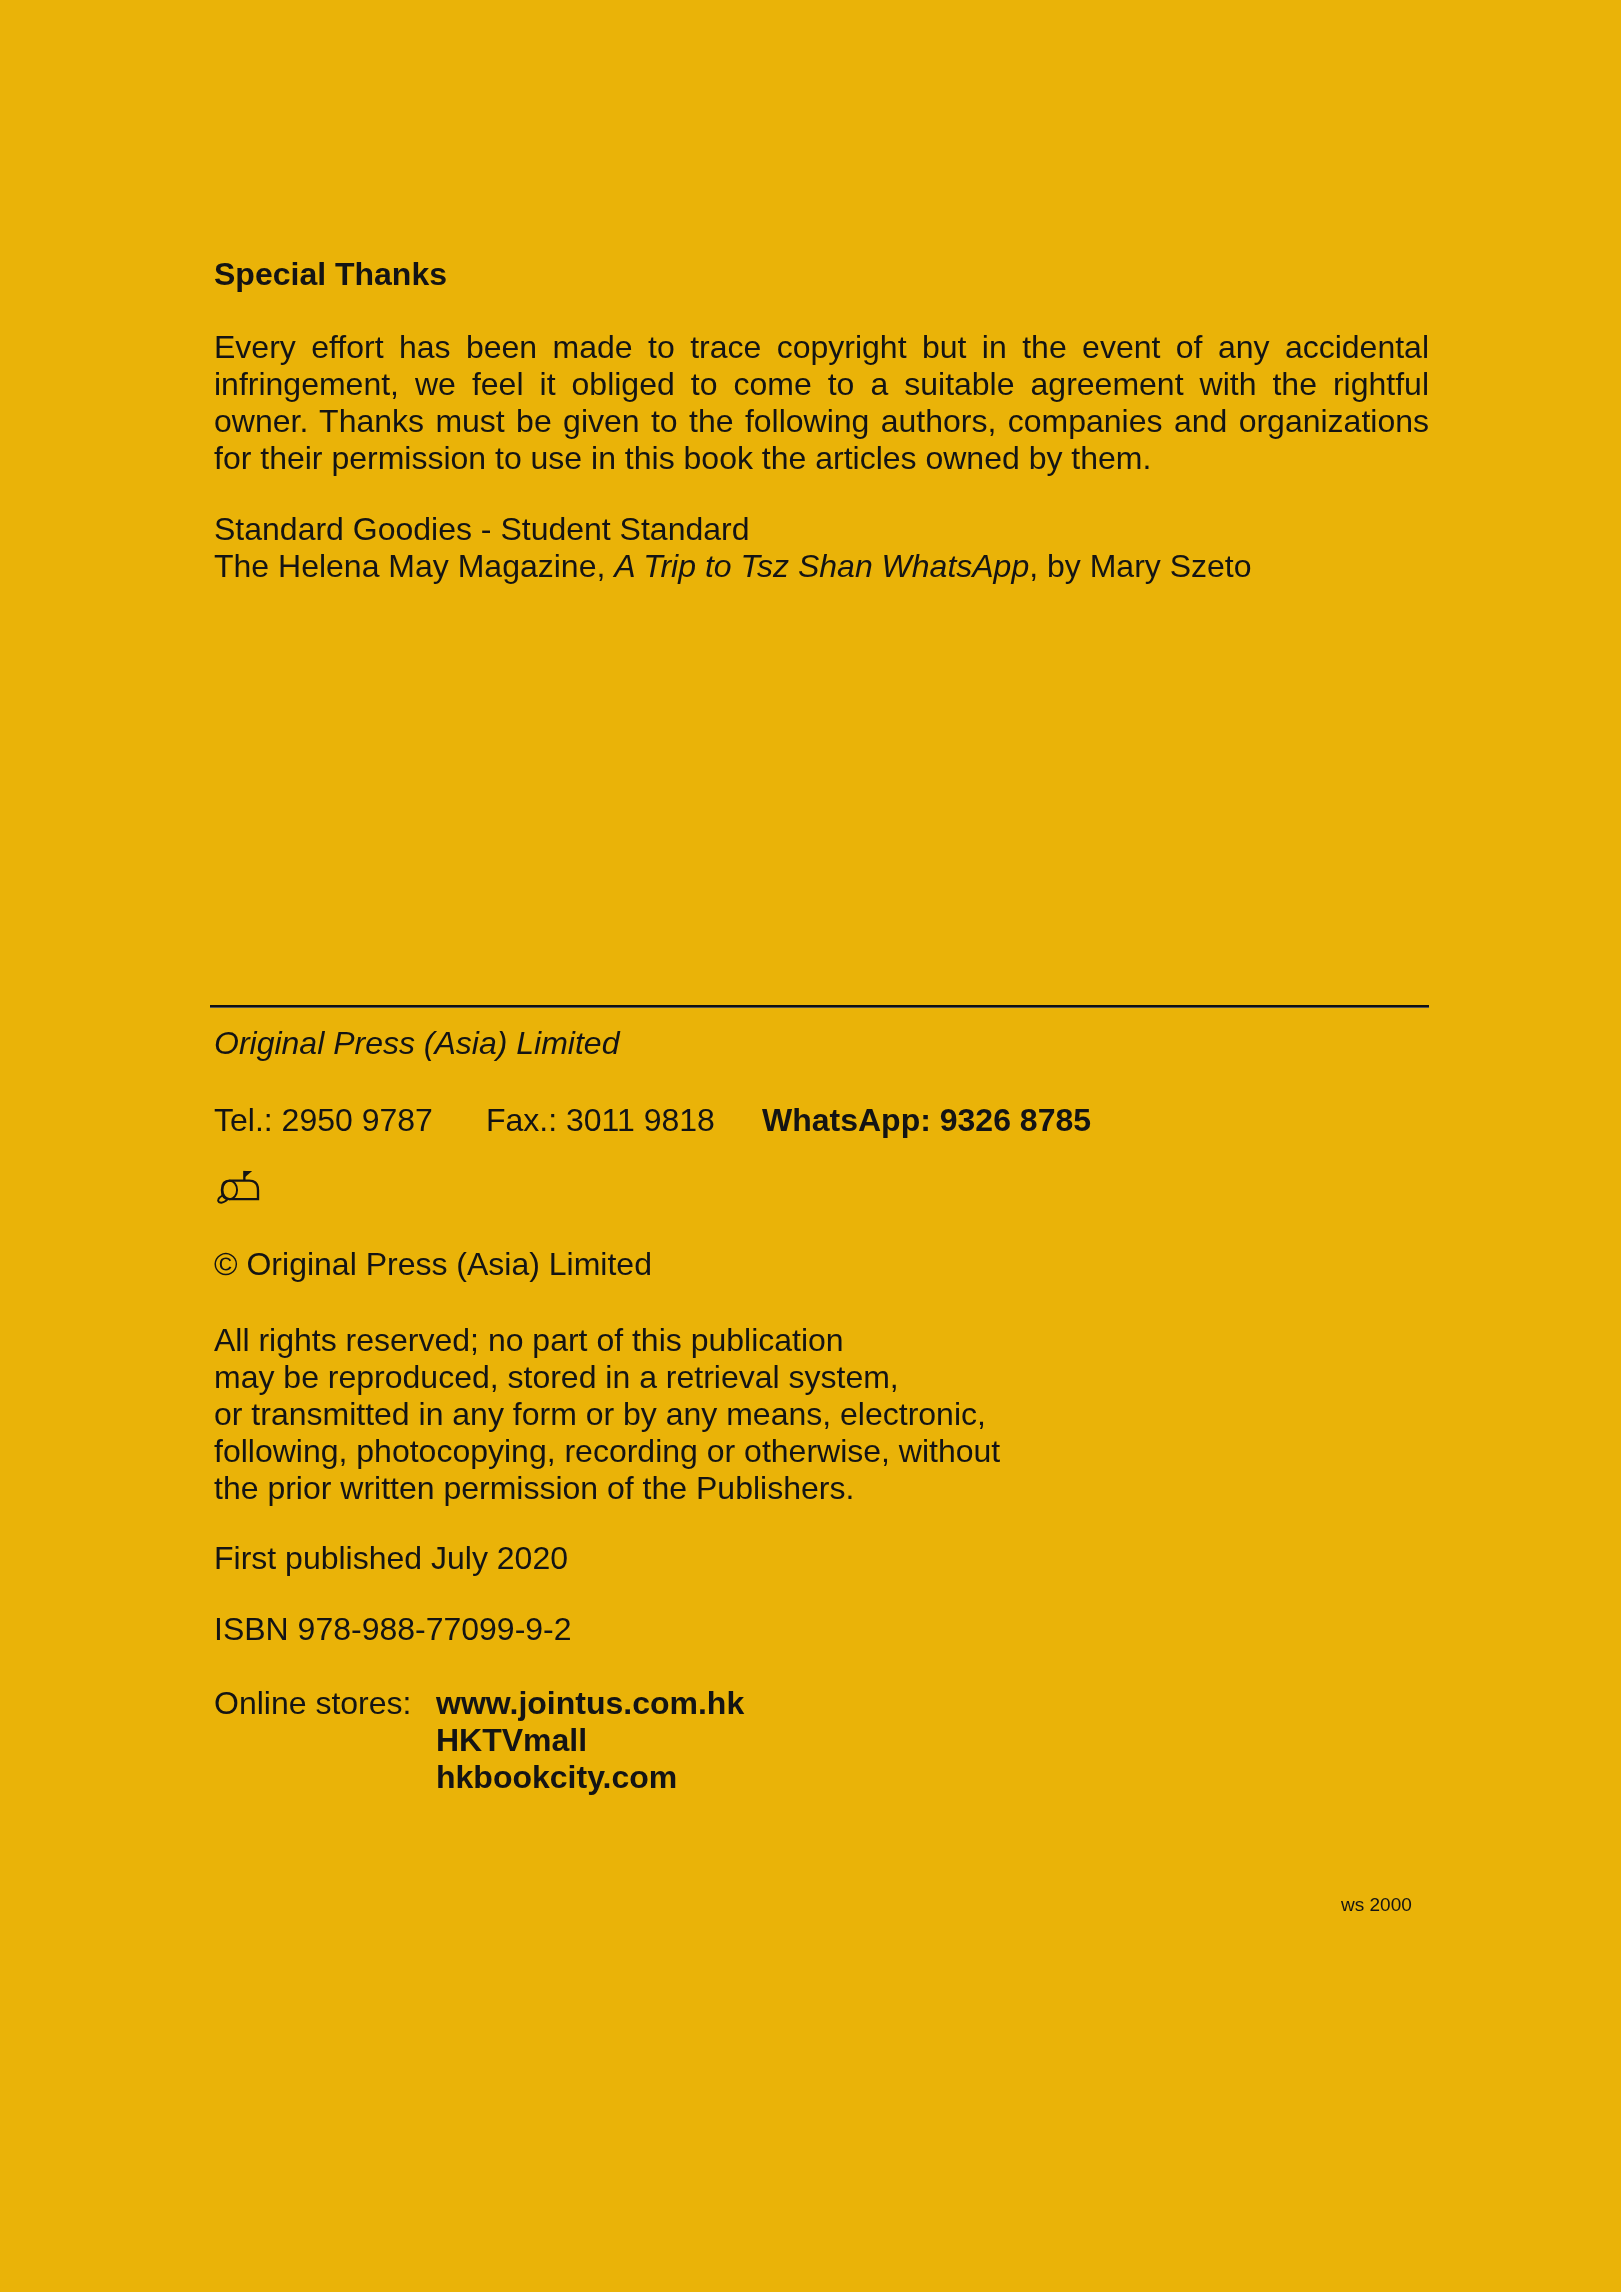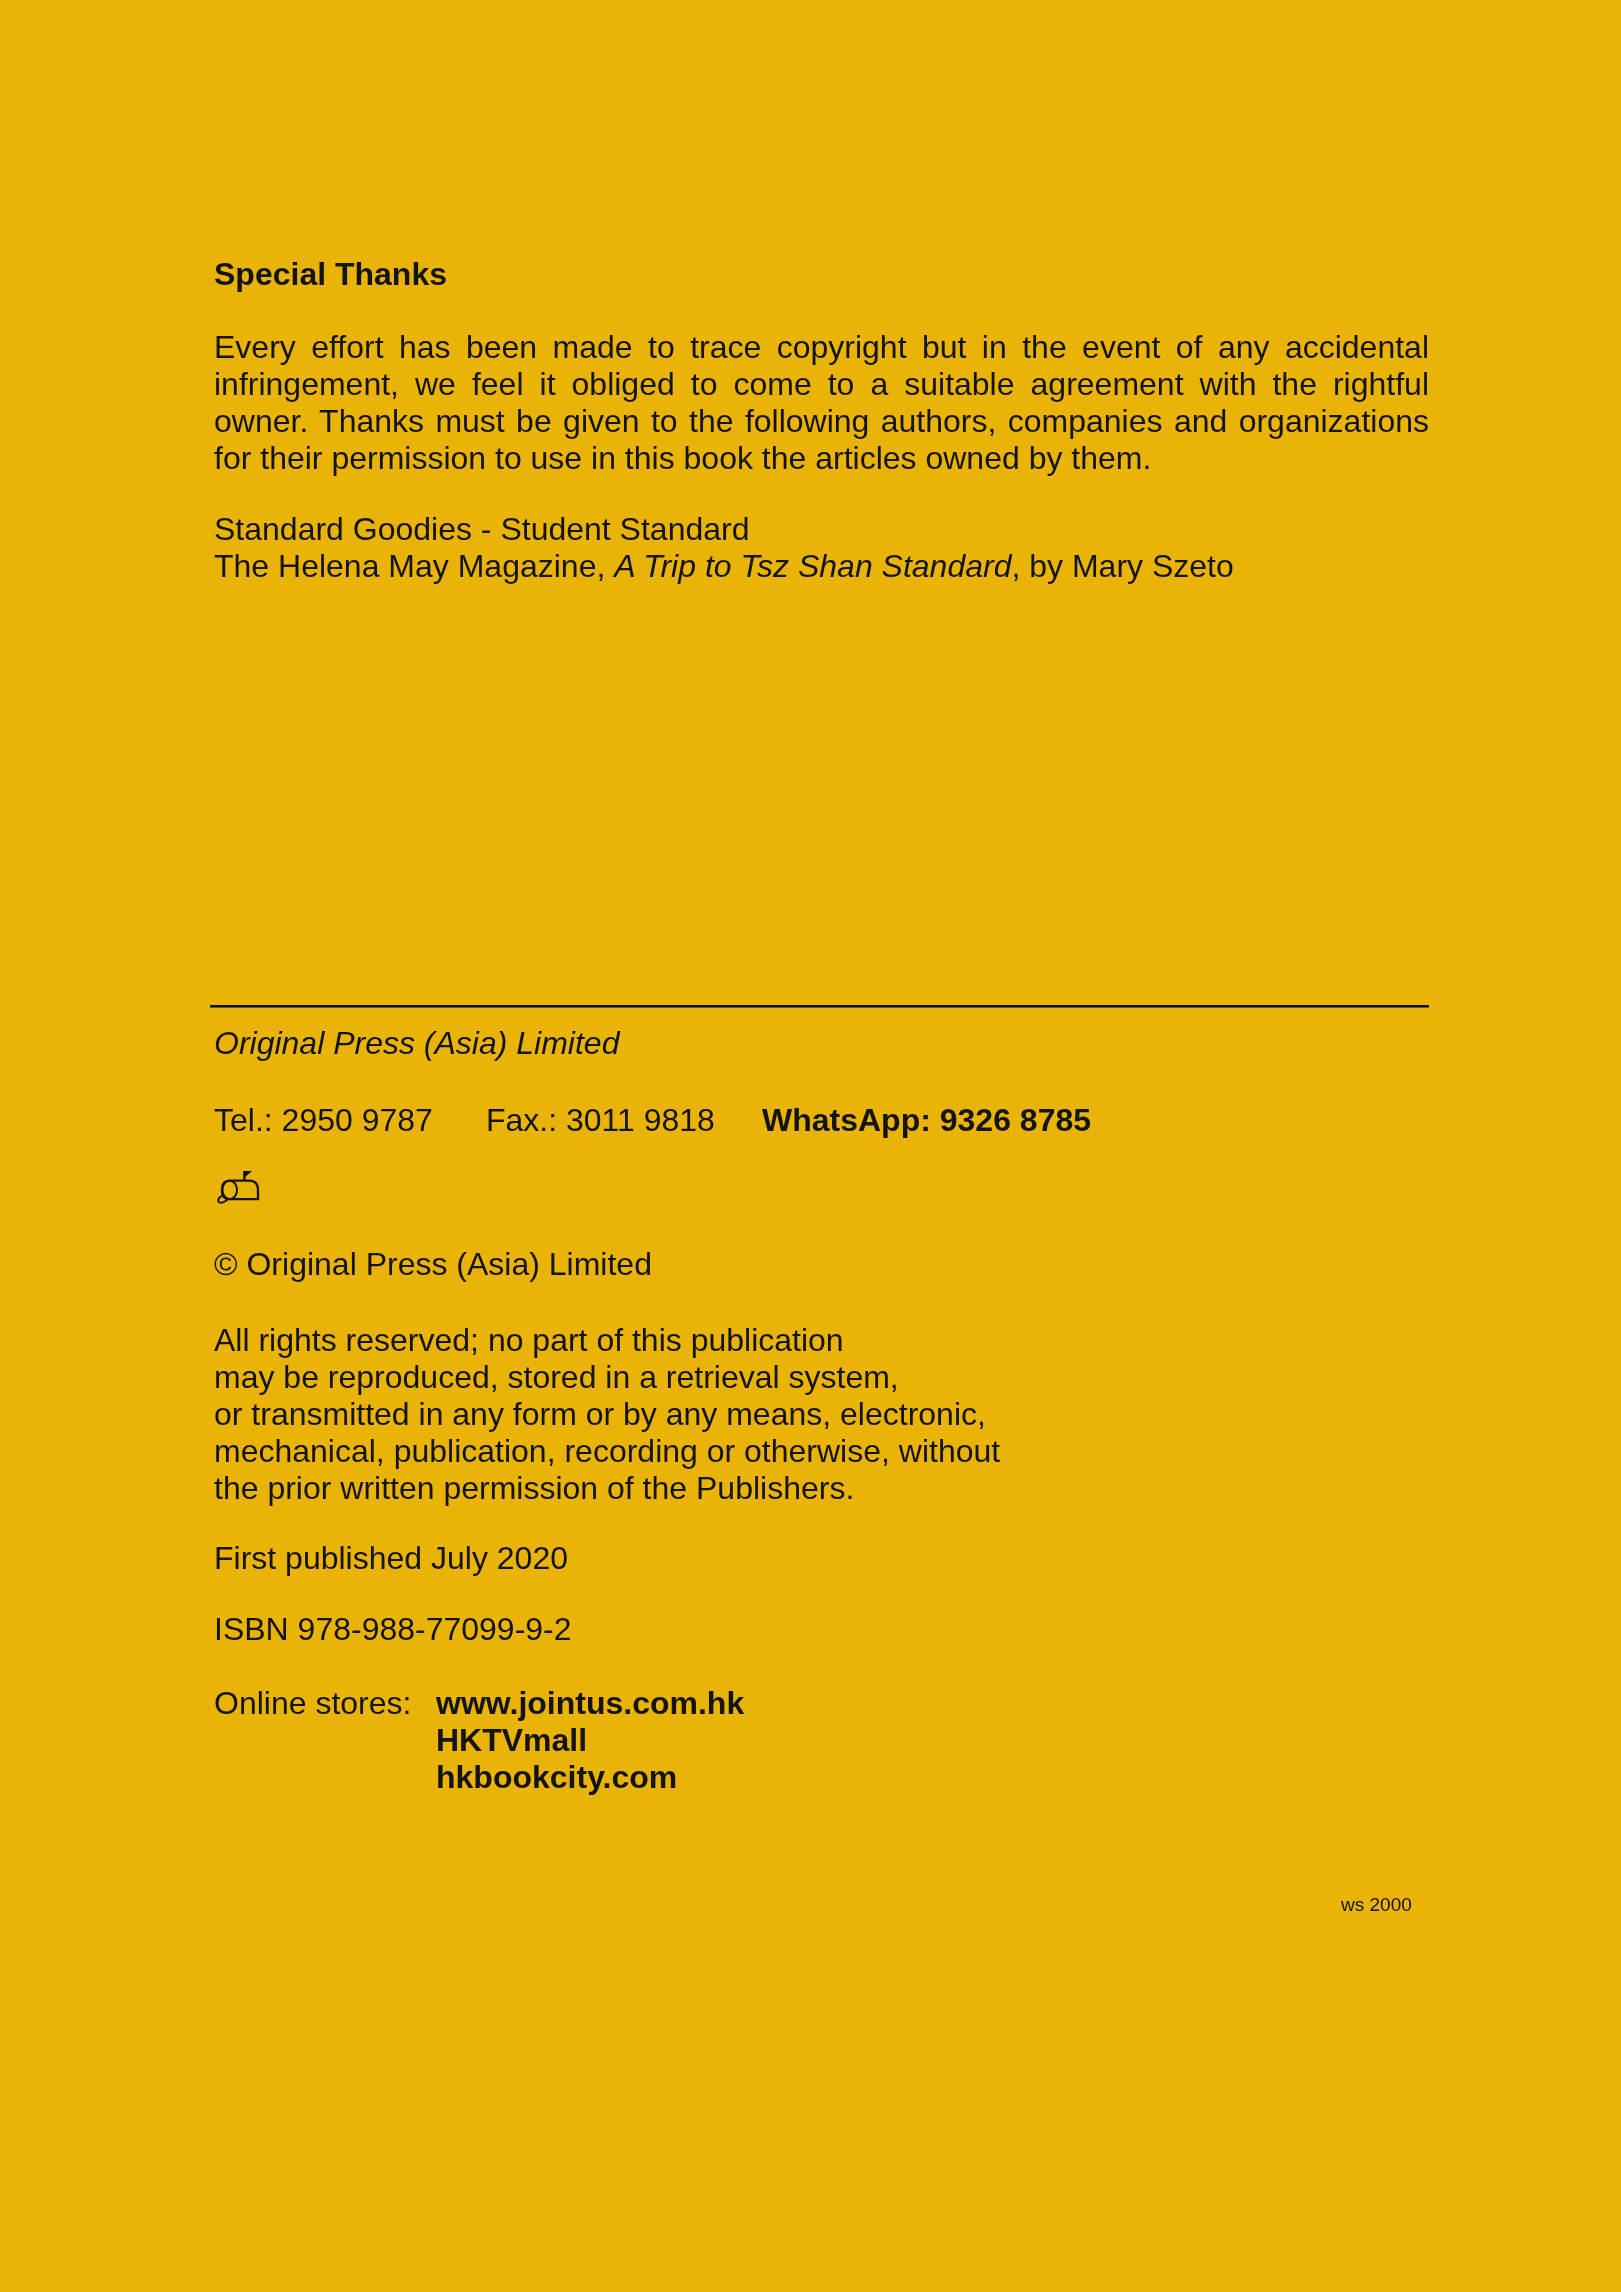--- a/index.html
+++ b/index.html
@@ -49,21 +49,21 @@
 
 <div class="page">
 
   <div class="abs bold" style="top:256px;">Special Thanks</div>
 
   <div class="abs w-text justify" style="top:329px;">Every effort has been made to trace copyright but in the event of any accidental infringement, we feel it obliged to come to a suitable agreement with the rightful owner. Thanks must be given to the following authors, companies and organizations for their permission to use in this book the articles owned by them.</div>
 
   <div class="abs w-text" style="top:511px;">
     <div>Standard Goodies - Student Standard</div>
     <div>
-      <span>The Helena May Magazine, </span><span class="italic">A Trip to Tsz Shan Standard</span><span>, by Mary Szeto</span>
+      <span>The Helena May Magazine, </span><span class="italic">A Trip to Tsz Shan WhatsApp</span><span>, by Mary Szeto</span>
     </div>
   </div>
 
   <div class="rule"></div>
 
   <div class="abs italic" style="top:1025px;">Original Press (Asia) Limited</div>
 
   <div class="abs w-text tel-row" style="top:1102px;">
     <span class="tel-cell-1">Tel.: 2950 9787</span>
     <span class="tel-cell-2">Fax.: 3011 9818</span>
@@ -81,21 +81,21 @@
       </svg>
     </span>
   </div>
 
   <div class="abs" style="top:1246px;">© Original Press (Asia) Limited</div>
 
   <div class="abs w-text" style="top:1322px;">
     <div>All rights reserved; no part of this publication</div>
     <div>may be reproduced, stored in a retrieval system,</div>
     <div>or transmitted in any form or by any means, electronic,</div>
-    <div>mechanical, publication, recording or otherwise, without</div>
+    <div>following, photocopying, recording or otherwise, without</div>
     <div>the prior written permission of the Publishers.</div>
   </div>
 
   <div class="abs" style="top:1540px;">First published July 2020</div>
 
   <div class="abs" style="top:1611px;">ISBN 978-988-77099-9-2</div>
 
   <div class="abs w-text stores-row" style="top:1685px;">
     <span class="stores-label">Online stores:</span>
     <span>

